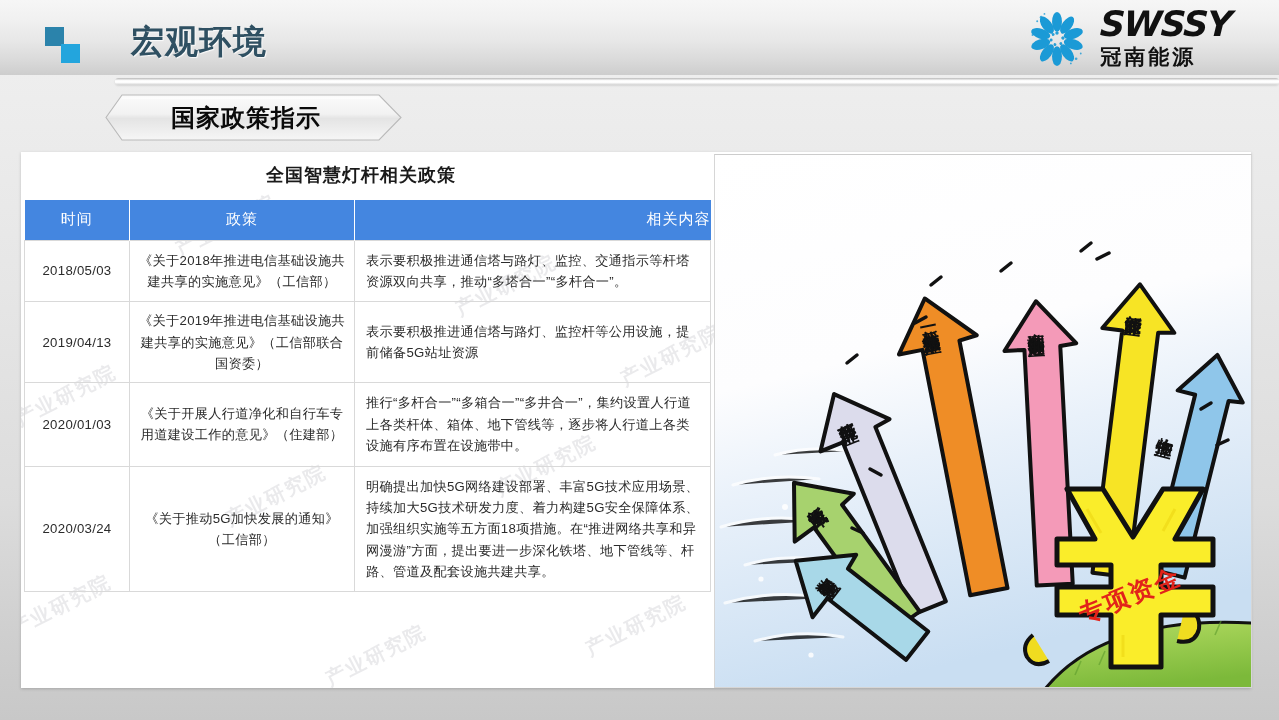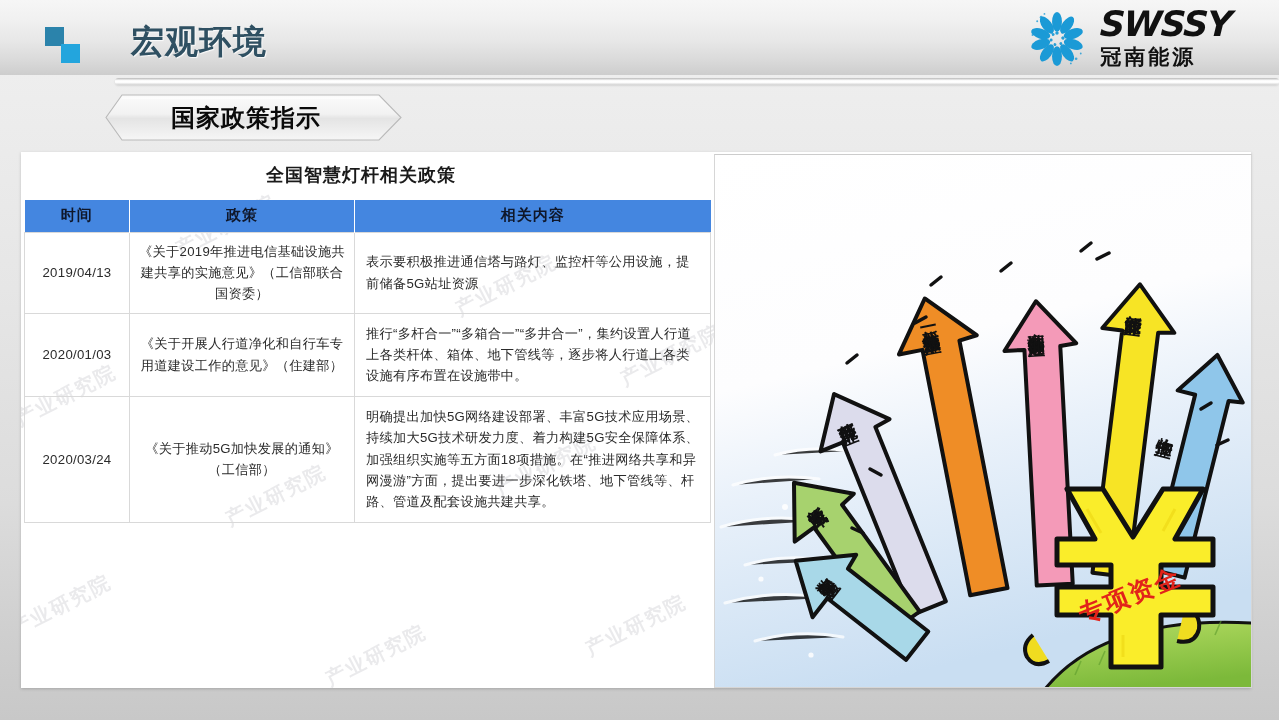--- a/index.html
+++ b/index.html
@@ -143,30 +143,30 @@
 
   #policy-table {
     position: absolute;
     left: 3px; top: 48px;
     width: 686px;
     border-collapse: collapse;
     table-layout: fixed;
   }
   #policy-table th {
     background: #4486e0;
-    color: #0f172a;
+    color: #ffffff;
     font-size: 15px;
-    font-weight: bold;
+    font-weight: normal;
     letter-spacing: 1px;
-    height: 32px;
+    height: 40px;
     border-right: 1px solid #ffffff;
     border-left: 1px solid #ffffff;
   }
   #policy-table th:first-child { border-left: none; }
-  #policy-table th:last-child  { border-right: none; }
+  #policy-table th:last-child  { border-right: none; text-align: right; }
 
   #policy-table td {
     font-size: 13.2px;
     color: #2b2b2b;
     line-height: 1.62;
     border: 1px solid #d9d9d9;
     vertical-align: middle;
     background: transparent;
     letter-spacing: .3px;
   }
@@ -305,20 +305,25 @@
           <col style="width:356px">
         </colgroup>
         <thead>
           <tr>
             <th>时间</th>
             <th>政策</th>
             <th>相关内容</th>
           </tr>
         </thead>
         <tbody>
+          <tr>
+            <td class="c-date">2018/05/03</td>
+            <td class="c-policy">《关于2018年推进电信基础设施共建共享的实施意见》（工信部）</td>
+            <td class="c-content">表示要积极推进通信塔与路灯、监控、交通指示等杆塔资源双向共享，推动“多塔合一”“多杆合一”。</td>
+          </tr>
           <tr>
             <td class="c-date">2019/04/13</td>
             <td class="c-policy">《关于2019年推进电信基础设施共建共享的实施意见》（工信部联合国资委）</td>
             <td class="c-content">表示要积极推进通信塔与路灯、监控杆等公用设施，提前储备5G站址资源</td>
           </tr>
           <tr>
             <td class="c-date">2020/01/03</td>
             <td class="c-policy">《关于开展人行道净化和自行车专用道建设工作的意见》（住建部）</td>
             <td class="c-content">推行“多杆合一”“多箱合一”“多井合一”，集约设置人行道上各类杆体、箱体、地下管线等，逐步将人行道上各类设施有序布置在设施带中。</td>
           </tr>

